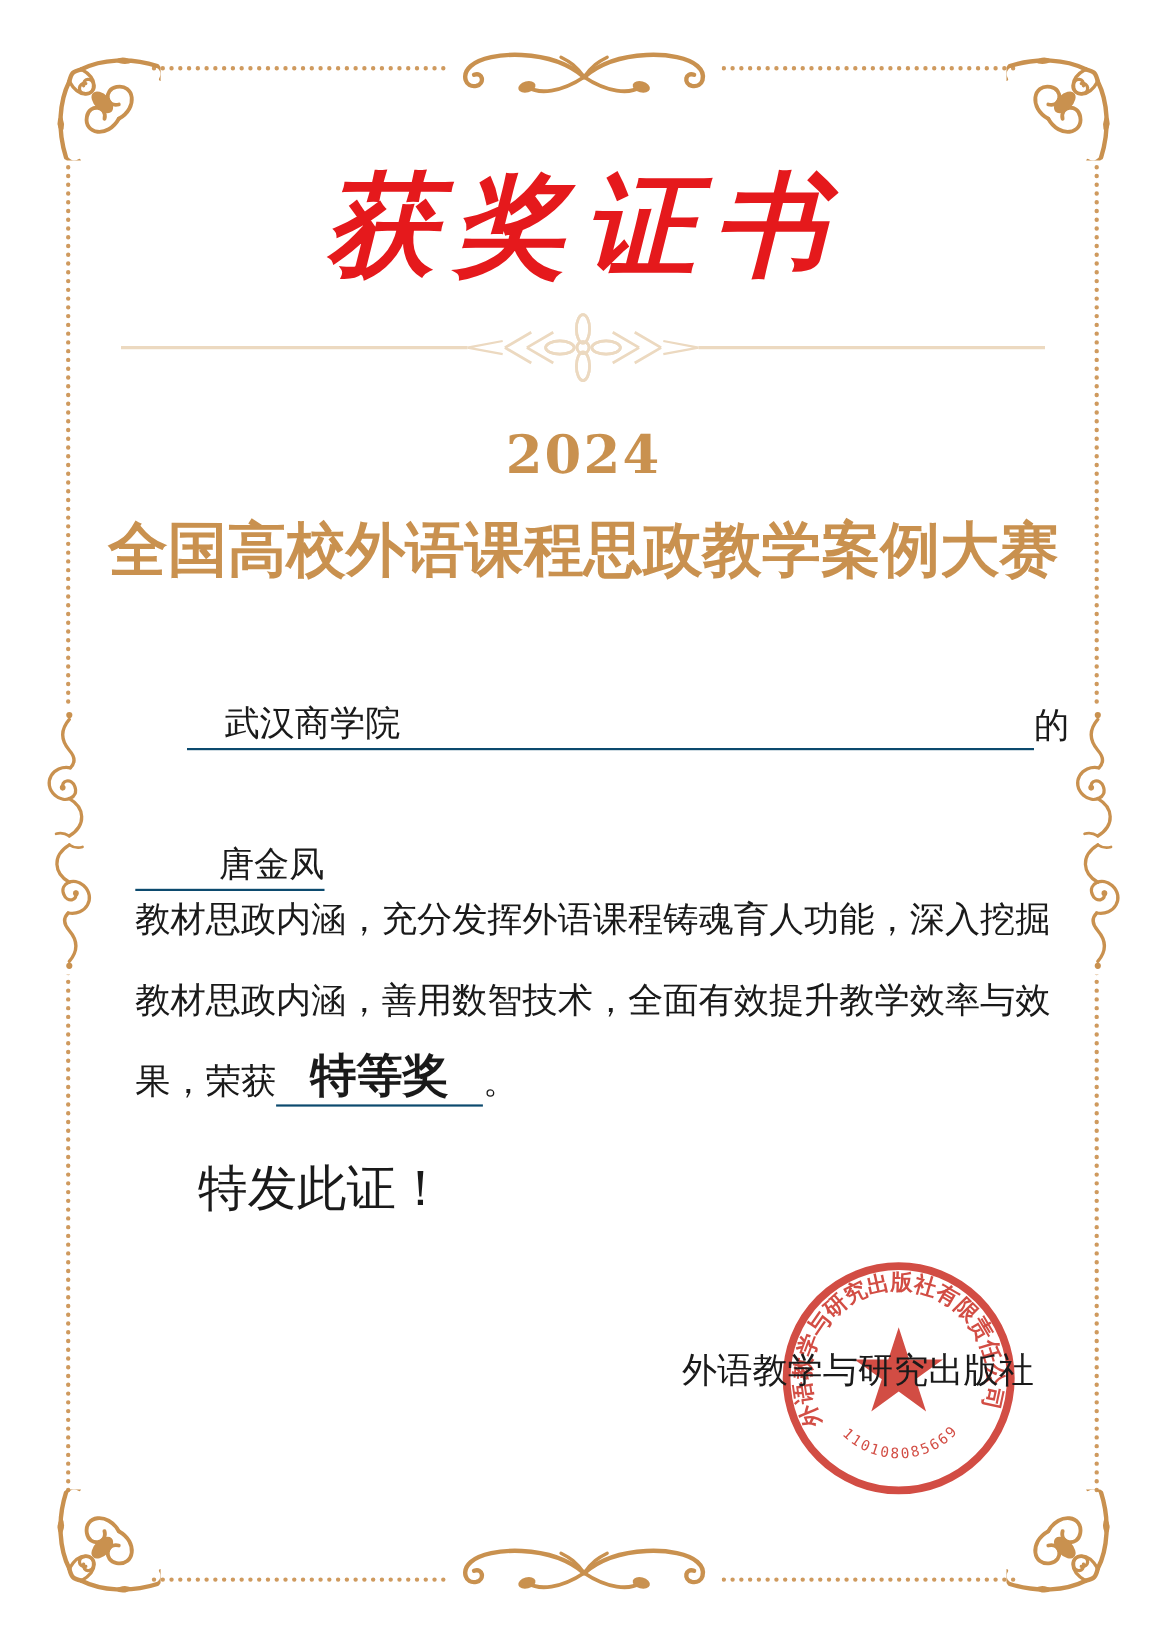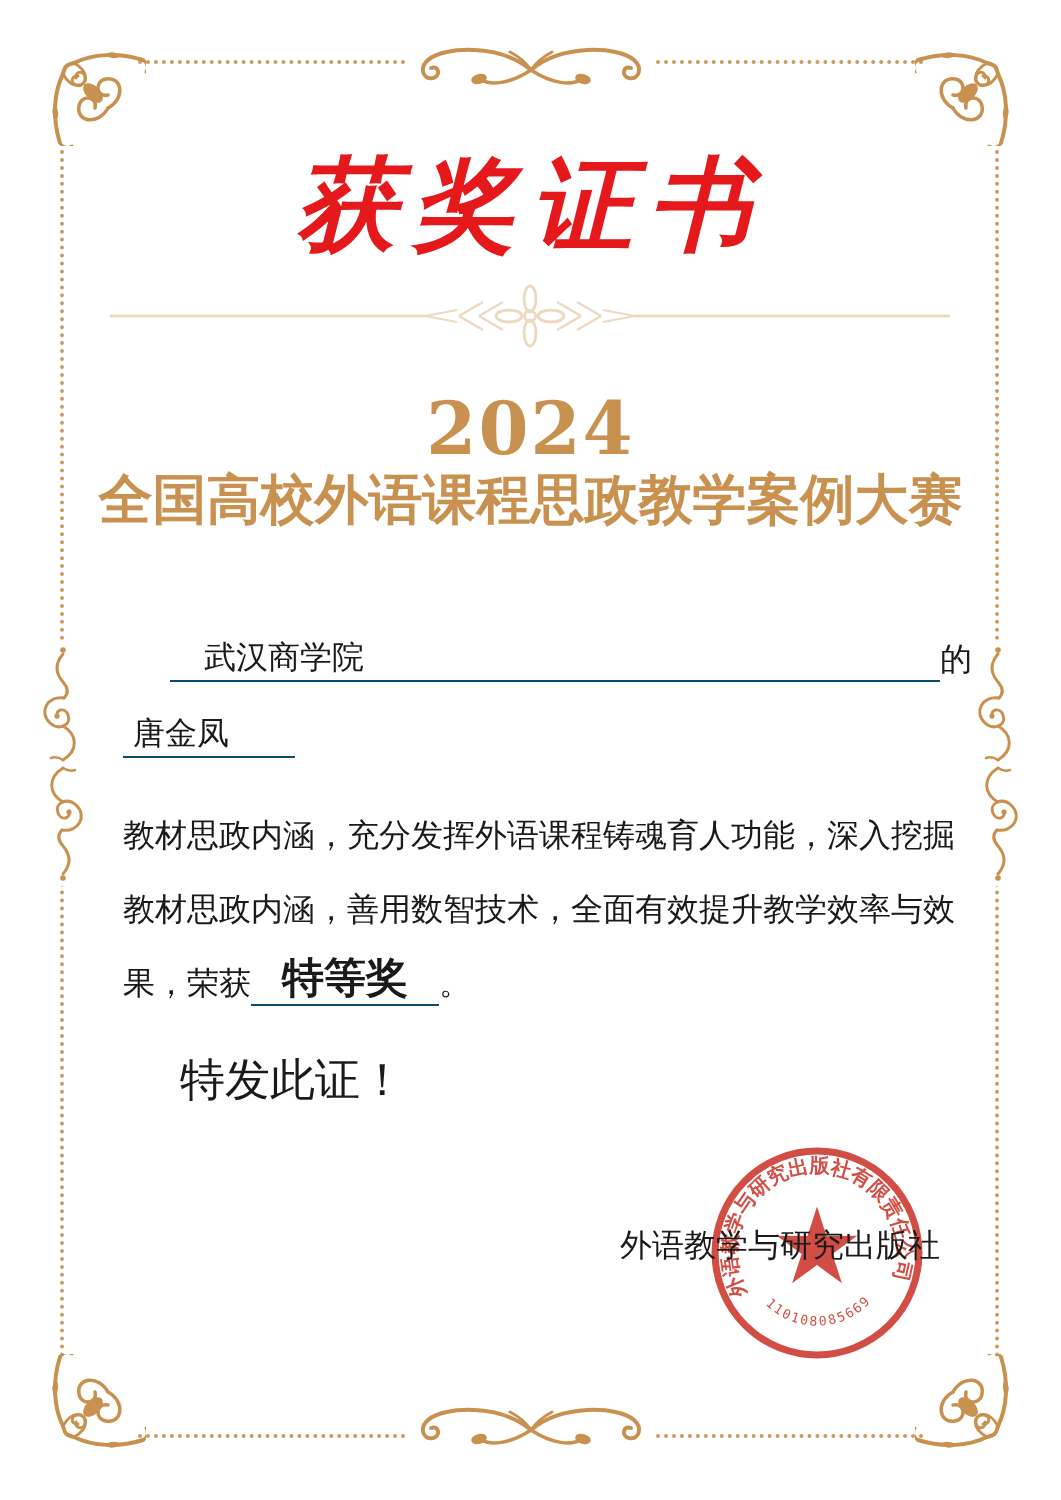--- a/index.html
+++ b/index.html
@@ -18,34 +18,34 @@
   
   .cert-title{
     position:absolute;top:138px;left:0;width:100%;text-align:center;
     font-family:"DejaVu Serif","Liberation Serif",serif;font-weight:700;
     font-size:102px;letter-spacing:16px;color:#e5191c;font-style:italic;
   }
   .divider{position:absolute;top:284px;left:103px;width:854px;height:64px;}
   .year{
     position:absolute;top:386px;left:0;width:100%;text-align:center;
     font-family:"DejaVu Serif","Liberation Serif",serif;font-weight:700;
-    font-size:72px;color:#c9914f;letter-spacing:2px;
+    font-size:48px;color:#c9914f;letter-spacing:2px;
   }
   .competition{
     position:absolute;top:464px;left:0;width:100%;text-align:center;
     font-family:Liberation Serif, serif;font-weight:700;
     font-size:54px;color:#c9914f;letter-spacing:0px;white-space:nowrap;
   }
   
   .bodyline{position:absolute;font-size:32px;line-height:46px;white-space:nowrap;}
   .u{border-bottom:2px solid #0c4a6e;display:inline-block;}
   .line1{top:634px;left:170px;width:807px;display:flex;align-items:flex-end;}
   .line1 .u{flex:0 0 770px;height:46px;}
   .line1 .school{padding-left:34px;}
-  .line2{top:710px;left:123px;display:flex;align-items:flex-end;}
+  .line2{top:762px;left:123px;display:flex;align-items:flex-end;text-align:right;}
   .line2 .u{flex:0 0 172px;height:46px;}
   .line2 .teacher{padding-left:10px;}
   .line3{top:812px;left:123px;width:814px;text-align:justify;text-align-last:justify;}
   .line4{top:886px;left:123px;width:814px;text-align:justify;text-align-last:justify;}
   .line5{top:952px;left:123px;display:flex;align-items:flex-end;}
   .line5 .u{flex:0 0 188px;height:52px;text-align:center;}
   .award{
     font-family:"DejaVu Serif","Liberation Serif",serif;font-weight:700;
     font-size:42px;line-height:52px;
   }

